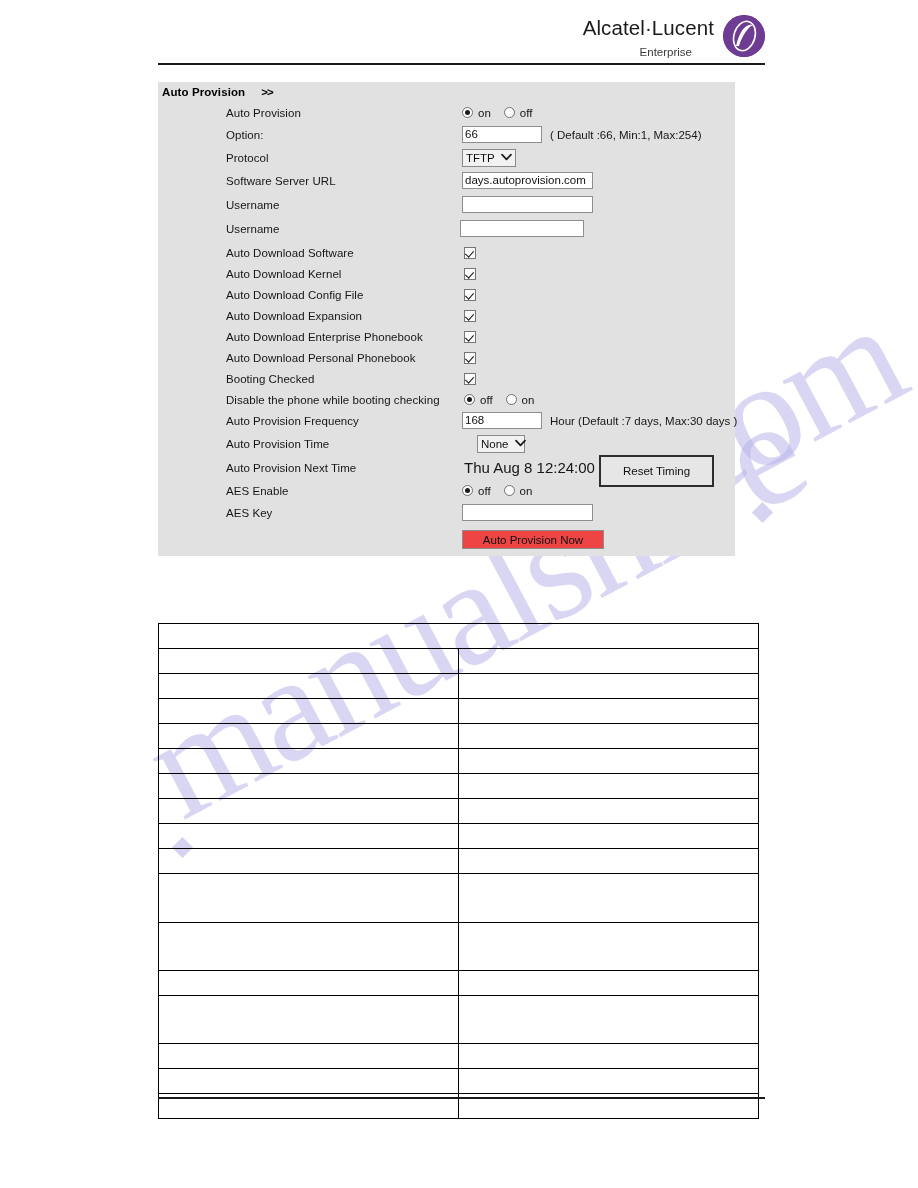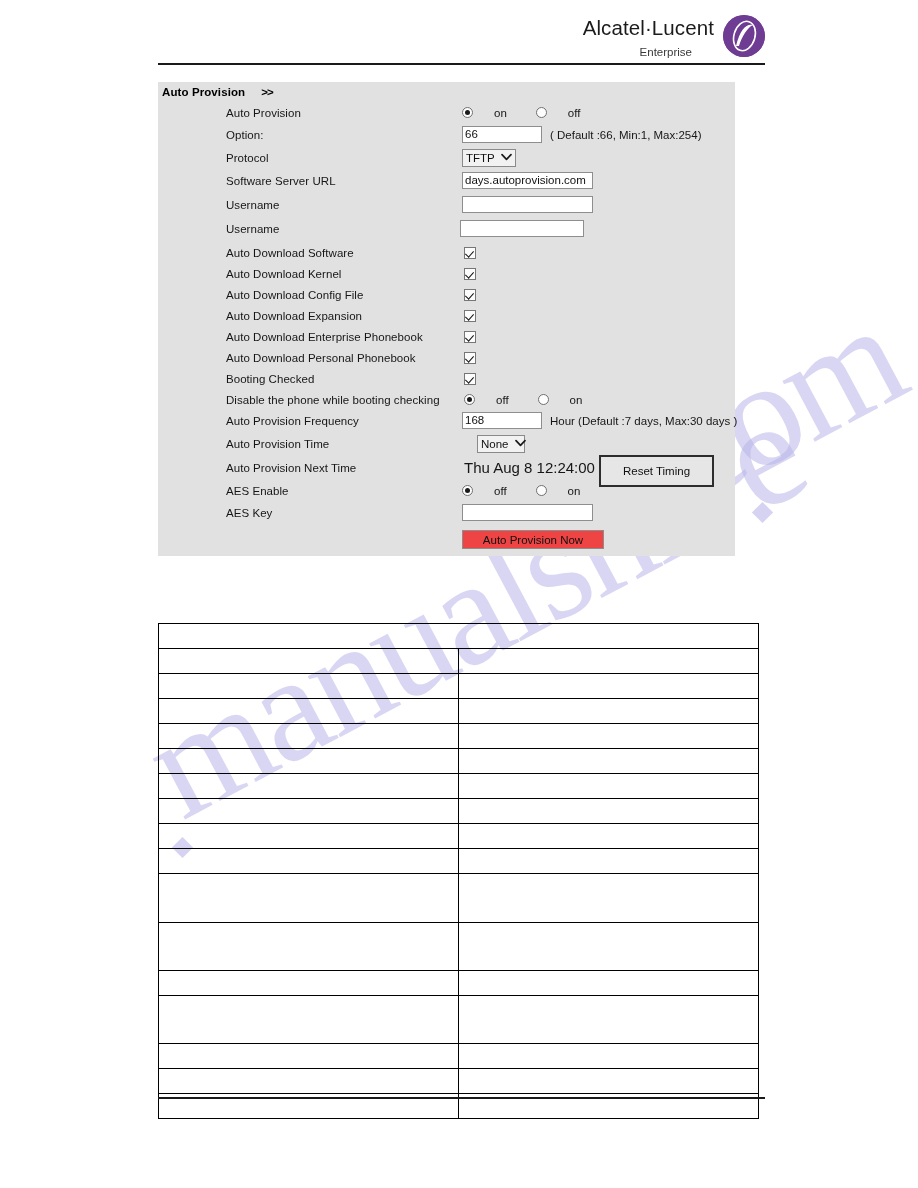--- a/index.html
+++ b/index.html
@@ -148,21 +148,21 @@
   }
   .row .ctl {
     position: absolute;
     left: 304px;
     display: flex;
     align-items: center;
     white-space: nowrap;
   }
 
   
-  .radio-group { display: flex; align-items: center; gap: 16px; }
+  .radio-group { display: flex; align-items: center; gap: 0; }
   .rb {
     width: 11px; height: 11px;
     border-radius: 50%;
     border: 1px solid #707070;
     background: #fdfdfd;
     box-sizing: border-box;
     position: relative;
     flex: none;
   }
   .rb.on::after {

